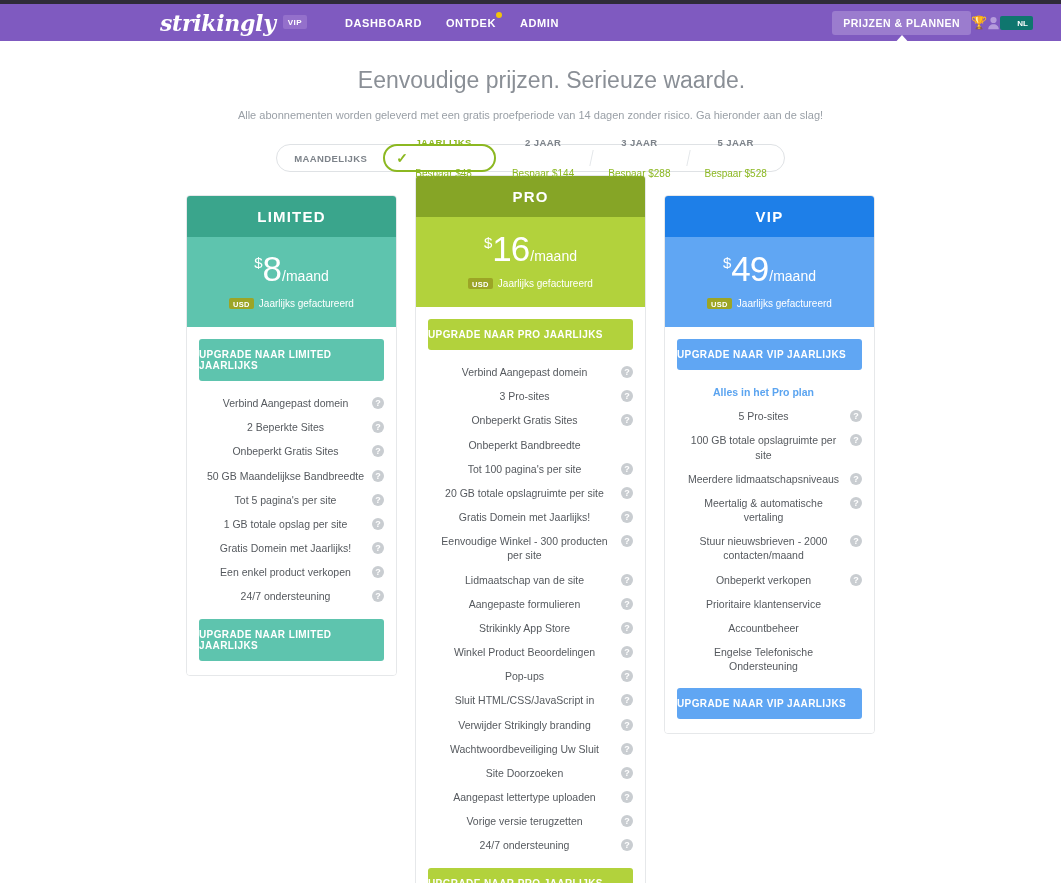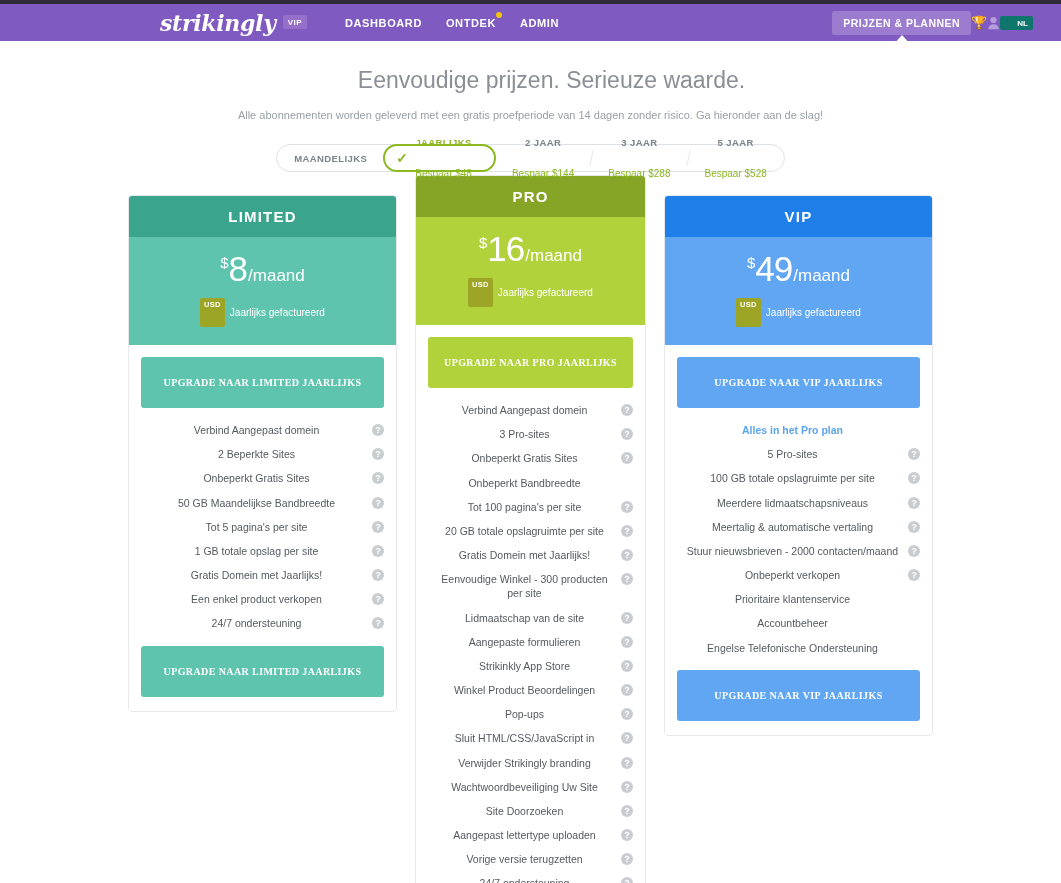--- a/index.html
+++ b/index.html
@@ -207,21 +207,21 @@
 
   
   .plans {
     display: flex;
     justify-content: center;
     align-items: flex-start;
     margin-top: 23px;
     gap: 18px;
   }
   .plan {
-    width: 269px;
+    width: 211px;
     background: #ffffff;
     border: 1px solid #e6e8ea;
     border-radius: 4px;
     overflow: hidden;
   }
   .plan.featured { width: 231px; margin-top: -20px; }
 
   .plan-head {
     text-align: center;
     color: #ffffff;
@@ -235,53 +235,53 @@
     color: #ffffff;
     padding: 12px 0 18px 0;
   }
   .price-line {
     display: flex;
     justify-content: center;
     align-items: baseline;
   }
   .currency { font-size: 15px; position: relative; top: -13px; }
   .amount { font-size: 35px; font-weight: normal; letter-spacing: -1px; }
-  .period { font-size: 17px; margin-left: 1px; }
+  .period { font-size: 14px; margin-left: 1px; }
   .billed-line {
     margin-top: 9px;
     font-size: 10px;
     display: flex;
     justify-content: center;
     align-items: center;
     gap: 5px;
   }
   .usd-badge {
     background: #9ca526;
     color: #ffffff;
     font-size: 7.5px;
     font-weight: bold;
-    padding: 2px 4px 18px 4px;
+    padding: 2px 4px 0 4px;
     border-radius: 2px;
     letter-spacing: 0.3px;
   }
 
   .plan-body { background: #ffffff; padding: 12px 12px 14px 12px; }
   .cta {
     display: block;
     width: 100%;
-    text-align: center;
+    text-align: left;
     color: #ffffff;
     font-size: 10px;
     font-weight: bold;
     letter-spacing: 0.4px;
-    padding: 20px 0;
+    padding: 10px 0;
     border: none;
     border-radius: 3px;
     cursor: pointer;
-    font-family: Liberation Serif, serif;
+    font-family: Liberation Sans, sans-serif;
   }
   .features { margin: 10px 0 0 0; list-style: none; }
   .feature {
     display: flex;
     align-items: flex-start;
     justify-content: center;
     position: relative;
     min-height: 24px;
     padding: 5px 18px 5px 6px;
   }
@@ -496,21 +496,21 @@
             </li>
             <li class="feature">
               <span class="feature-text">Sluit HTML/CSS/JavaScript in</span>
               <span class="help-icon">?</span>
             </li>
             <li class="feature">
               <span class="feature-text">Verwijder Strikingly branding</span>
               <span class="help-icon">?</span>
             </li>
             <li class="feature">
-              <span class="feature-text">Wachtwoordbeveiliging Uw Site</span>
+              <span class="feature-text">Wachtwoordbeveiliging Uw Sluit</span>
               <span class="help-icon">?</span>
             </li>
             <li class="feature">
               <span class="feature-text">Site Doorzoeken</span>
               <span class="help-icon">?</span>
             </li>
             <li class="feature">
               <span class="feature-text">Aangepast lettertype uploaden</span>
               <span class="help-icon">?</span>
             </li>

